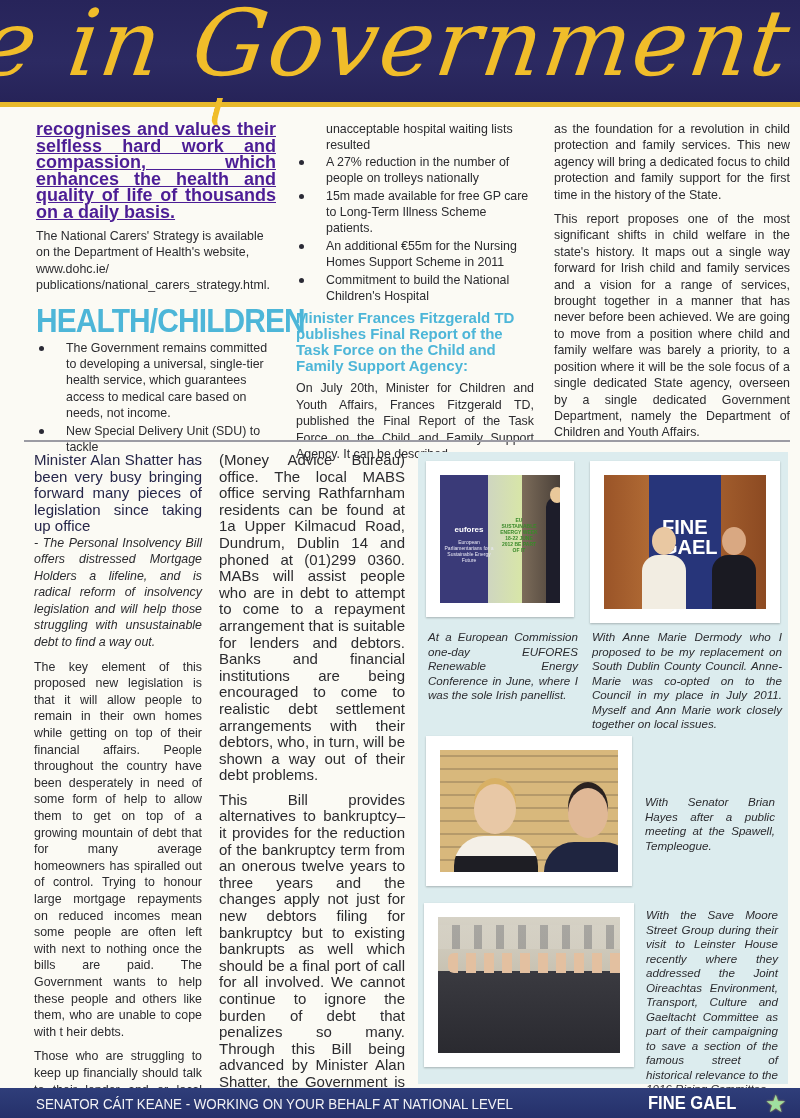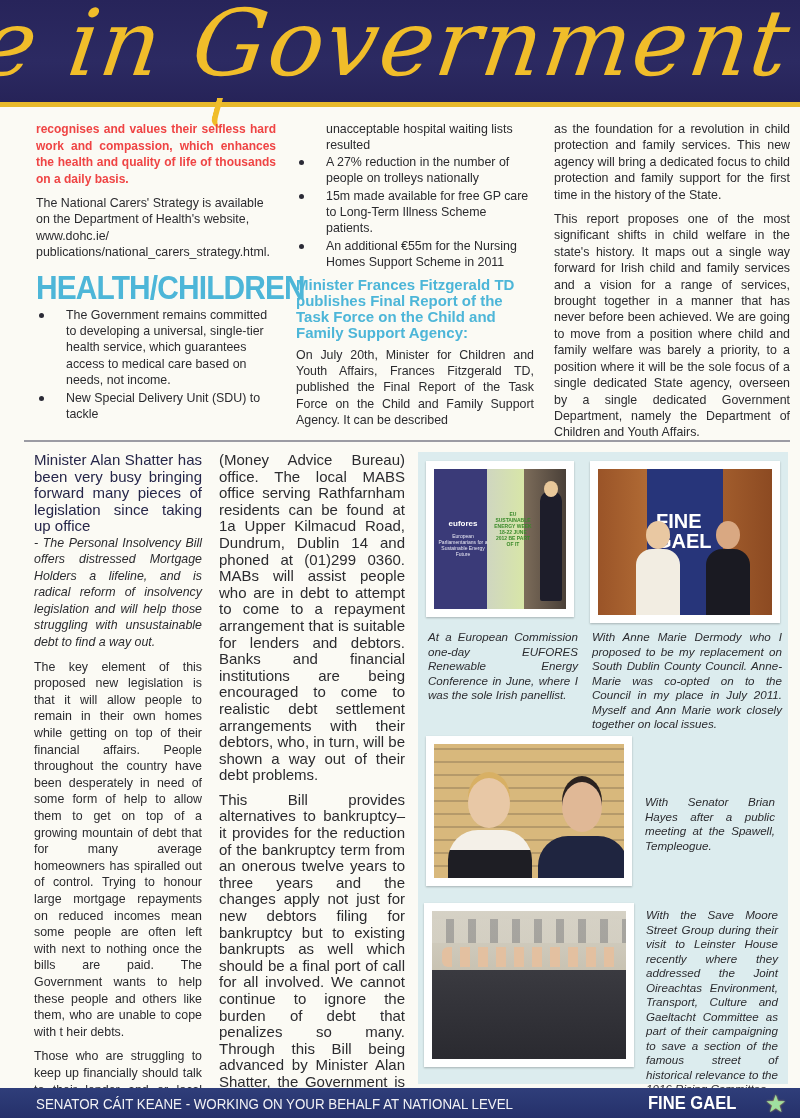--- a/index.html
+++ b/index.html
@@ -35,21 +35,21 @@
       border-left: 6px solid #f0bd2a; border-radius: 0 0 0 12px;
       transform: skewX(-15deg);
     }
 
     
     .col { position: absolute; font-size: 12.4px; line-height: 16.4px; }
     .col p { margin-bottom: 8px; }
     .col1 { left: 36px; top: 121px; width: 240px; }
     .col2 { left: 296px; top: 121px; width: 238px; }
     .col3 { left: 554px; top: 121px; width: 236px; }
-    .bold-lead { font-weight: bold; font-size: 12px; color: #ef4444; line-height: 16.5px; text-align: justify; }
+    .bold-lead { font-weight: bold; font-size: 18px; color: #4c1d95; line-height: 16.5px; text-align: justify; text-decoration: underline; }
     .section-head {
       font-family: "Liberation Sans", sans-serif; font-weight: bold;
       font-size: 34px; color: #4db6d8; letter-spacing: -1px;
       transform: scaleX(0.88); transform-origin: left;
       line-height: 36px; margin: 2px 0 2px 0; white-space: nowrap;
     }
     ul.bullets { list-style: none; }
     ul.bullets li { position: relative; padding-left: 30px; margin-bottom: 1px; }
     ul.bullets li::before {
       content: ""; position: absolute; left: 3px; top: 6px;
@@ -71,21 +71,21 @@
     .lcol1 { left: 34px; top: 452px; width: 168px; font-size: 12.4px; line-height: 16.6px; }
     .lcol2 { left: 219px; top: 452px; width: 186px; font-size: 15px; line-height: 16.6px; }
     .lead-head { font-weight: normal; font-size: 15px; line-height: 16.5px; color: #26264a; text-align: justify; }
     .lead-italic { font-style: italic; text-align: justify; }
 
     .photo-panel {
       position: absolute; left: 418px; top: 452px; width: 370px; height: 632px;
       background: #dcecee;
     }
     .photo {
-      position: absolute; background: #fff; padding: 8px;
+      position: absolute; background: #fff; padding: 14px;
       box-shadow: 0 1px 2px rgba(0,0,0,0.25);
     }
     .photo .pic { width: 100%; height: 100%; position: relative; overflow: hidden; }
     .caption {
       position: absolute; font-style: italic; font-size: 11.6px; line-height: 14.5px;
       color: #2b2b2f; text-align: justify;
     }
 
     
     .footer {
@@ -124,20 +124,21 @@
     <li>New Special Delivery Unit (SDU) to tackle</li>
   </ul>
 </div>
 
 <div class="col col2">
   <div class="cont-line">unacceptable hospital waiting lists resulted</div>
   <ul class="bullets">
     <li>A 27% reduction in the number of people on trolleys nationally</li>
     <li>15m made available for free GP care to Long-Term Illness Scheme patients.</li>
     <li>An additional €55m for the Nursing Homes Support Scheme in 2011</li>
+    <li>Commitment to build the National Children's Hospital</li>
   </ul>
   <div class="subhead">Minister Frances Fitzgerald TD publishes Final Report of the Task Force on the Child and Family Support Agency:</div>
   <p class="justify">On July 20th, Minister for Children and Youth Affairs, Frances Fitzgerald TD, published the Final Report of the Task Force on the Child and Family Support Agency. It can be described</p>
 </div>
 
 <div class="col col3">
   <p class="justify">as the foundation for a revolution in child protection and family services. This new agency will bring a dedicated focus to child protection and family support for the first time in the history of the State.</p>
   <p class="justify">This report proposes one of the most significant shifts in child welfare in the state's history. It maps out a single way forward for Irish child and family services and a vision for a range of services, brought together in a manner that has never before been achieved. We are going to move from a position where child and family welfare was barely a priority, to a position where it will be the sole focus of a single dedicated State agency, overseen by a single dedicated Government Department, namely the Department of Children and Youth Affairs.</p>
 </div>
 

